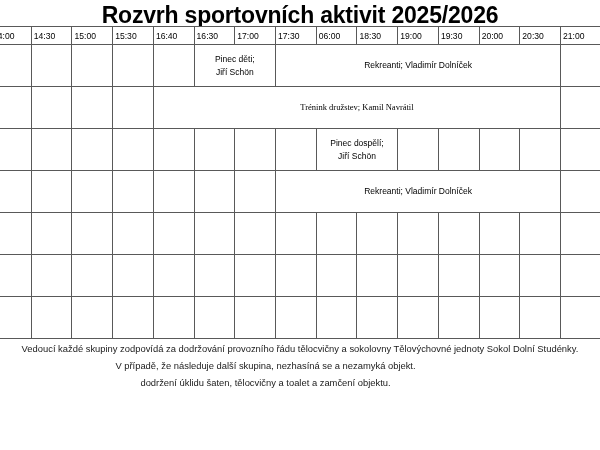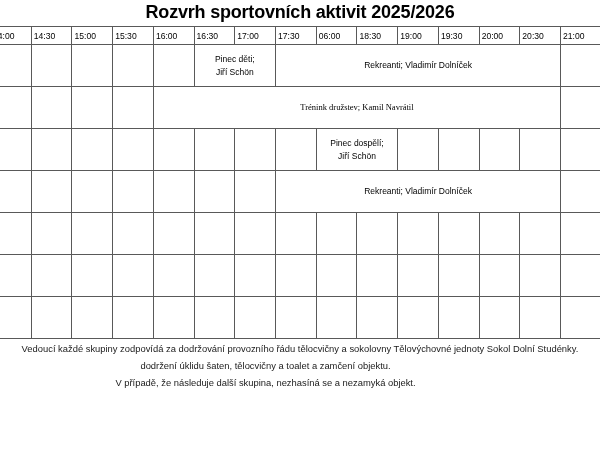--- a/index.html
+++ b/index.html
@@ -21,21 +21,21 @@
     position: relative;
   }
 
   
   .title {
     position: absolute;
     left: 0;
     top: 2px;
     width: 600px;
     text-align: center;
-    font-size: 18px;
+    font-size: 23px;
     font-weight: bold;
     color: #000000;
     letter-spacing: -0.2px;
     white-space: nowrap;
   }
 
   
   .schedule-wrap {
     position: absolute;
     left: 0;
@@ -140,21 +140,21 @@
           <col>
           <col>
           <col>
         </colgroup>
       <thead>
         <tr id="header-row">
             <th>14:00</th>
             <th>14:30</th>
             <th>15:00</th>
             <th>15:30</th>
-            <th>16:00</th>
+            <th>16:40</th>
             <th>16:30</th>
             <th>17:00</th>
             <th>17:30</th>
             <th>06:00</th>
             <th>18:30</th>
             <th>19:00</th>
             <th>19:30</th>
             <th>20:00</th>
             <th>20:30</th>
             <th>21:00</th>
@@ -268,17 +268,17 @@
             <td></td>
             <td></td>
             <td></td>
           </tr>
         </tbody>
     </table>
   </div>
 
   <div class="notes">
     <span class="note-line wide">Vedoucí každé skupiny zodpovídá za dodržování provozního řádu tělocvičny a sokolovny Tělovýchovné jednoty Sokol Dolní Studénky.</span>
+    <span class="note-line">V případě, že následuje další skupina, nezhasíná se a nezamyká objekt.</span>
     <span class="note-line">dodržení úklidu šaten, tělocvičny a toalet a zamčení objektu.</span>
-    <span class="note-line">V případě, že následuje další skupina, nezhasíná se a nezamyká objekt.</span>
   </div>
 
 </div>
 
 </body></html>

